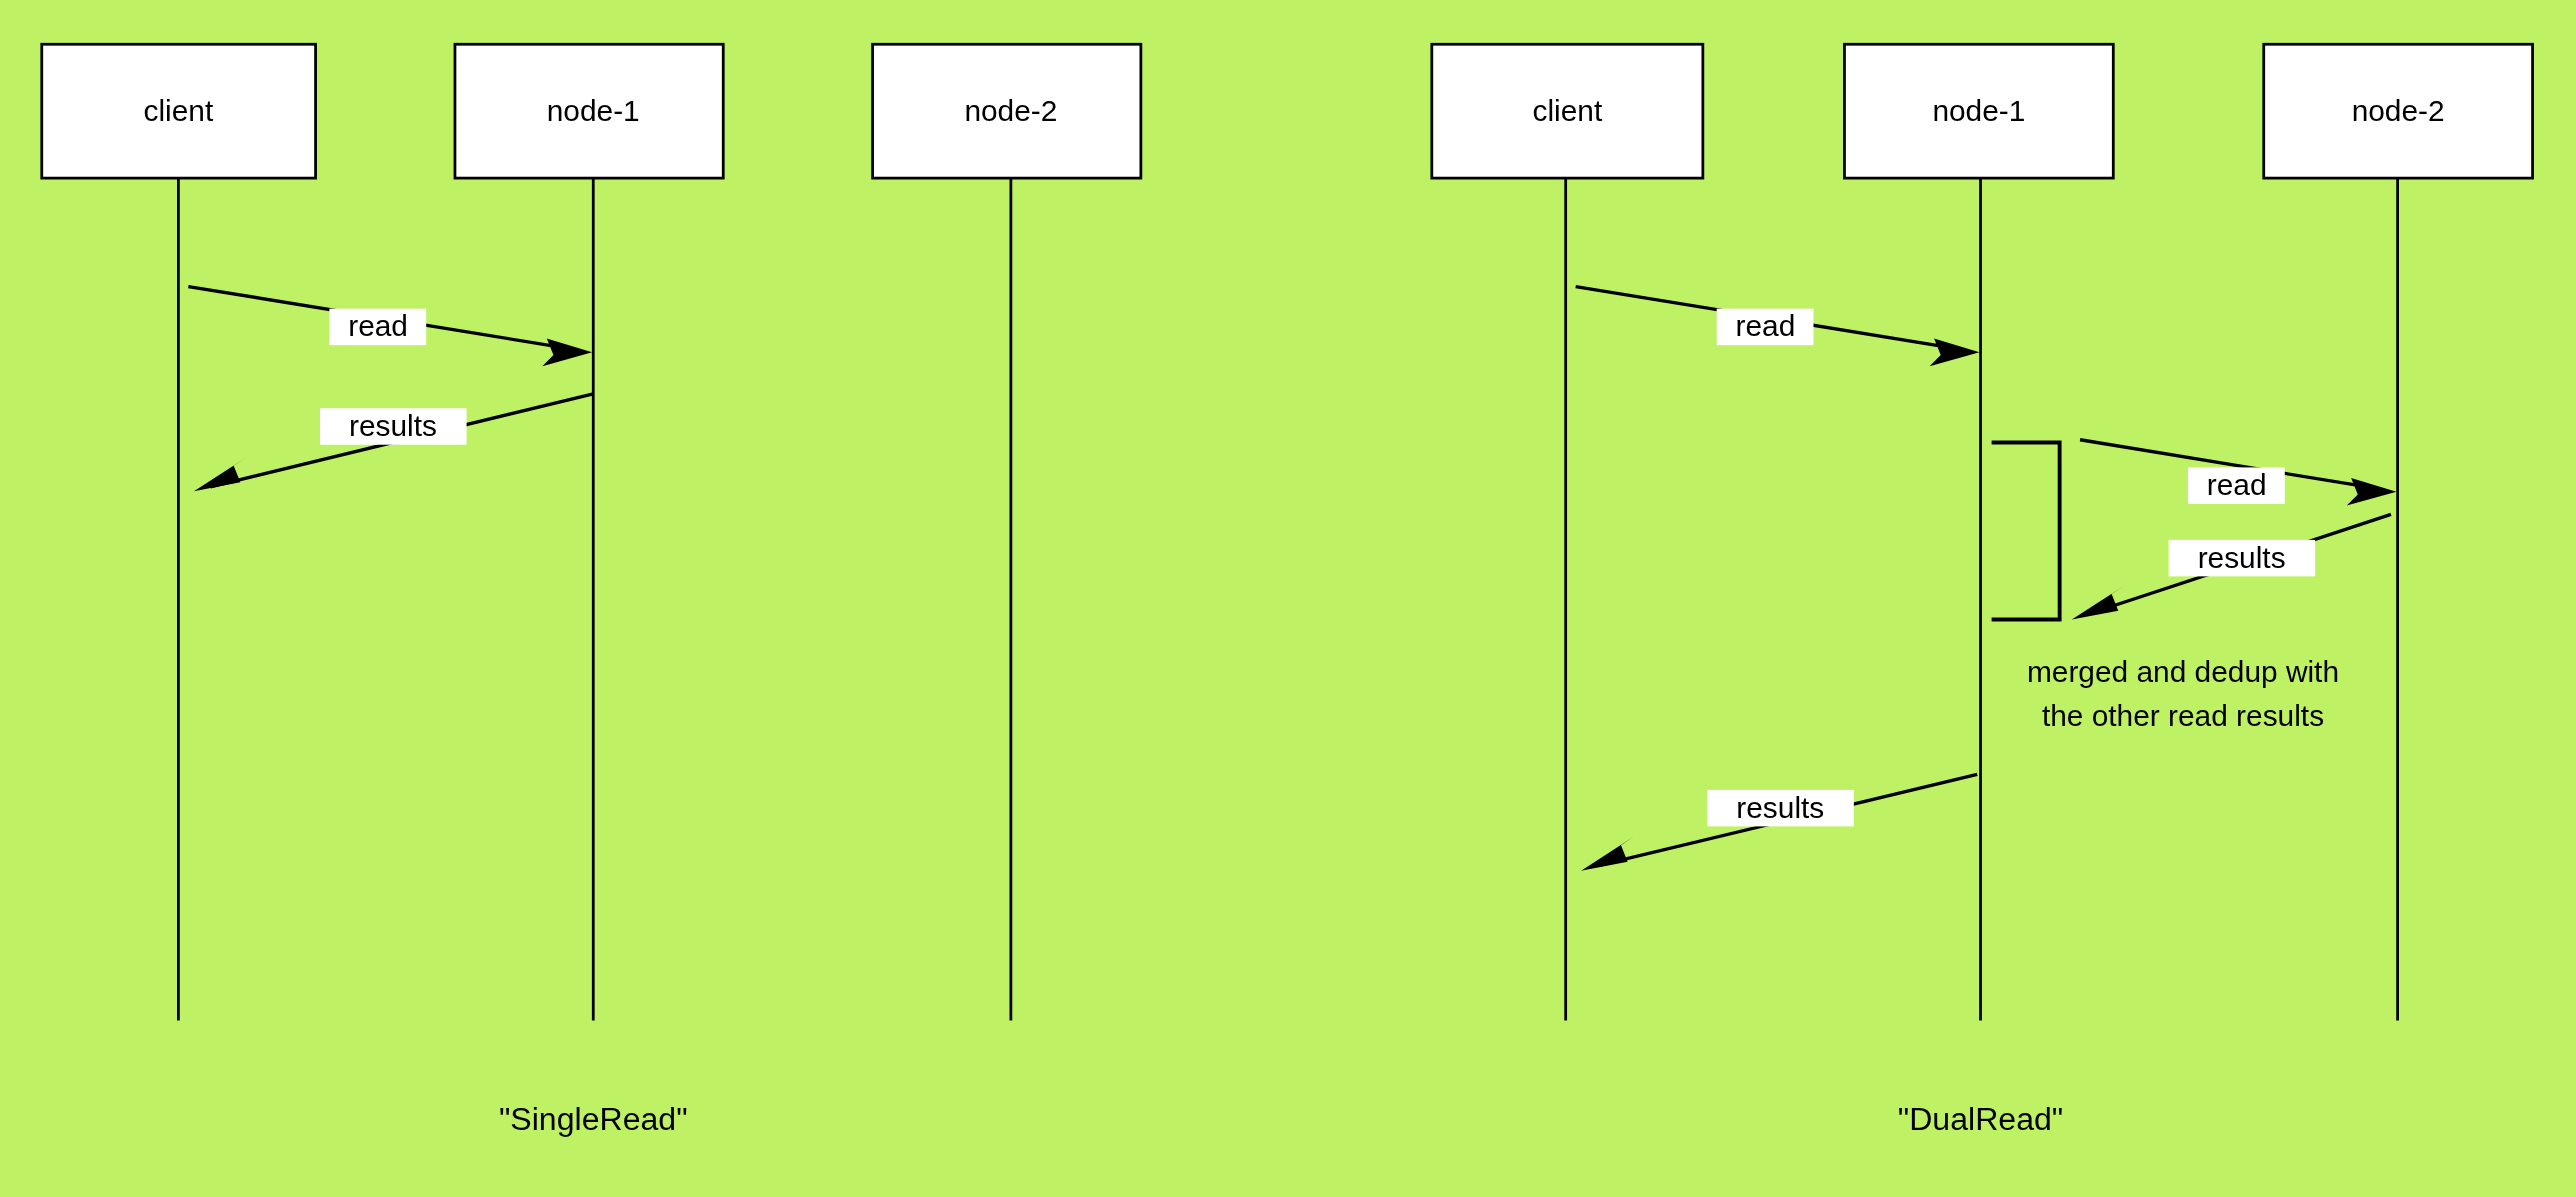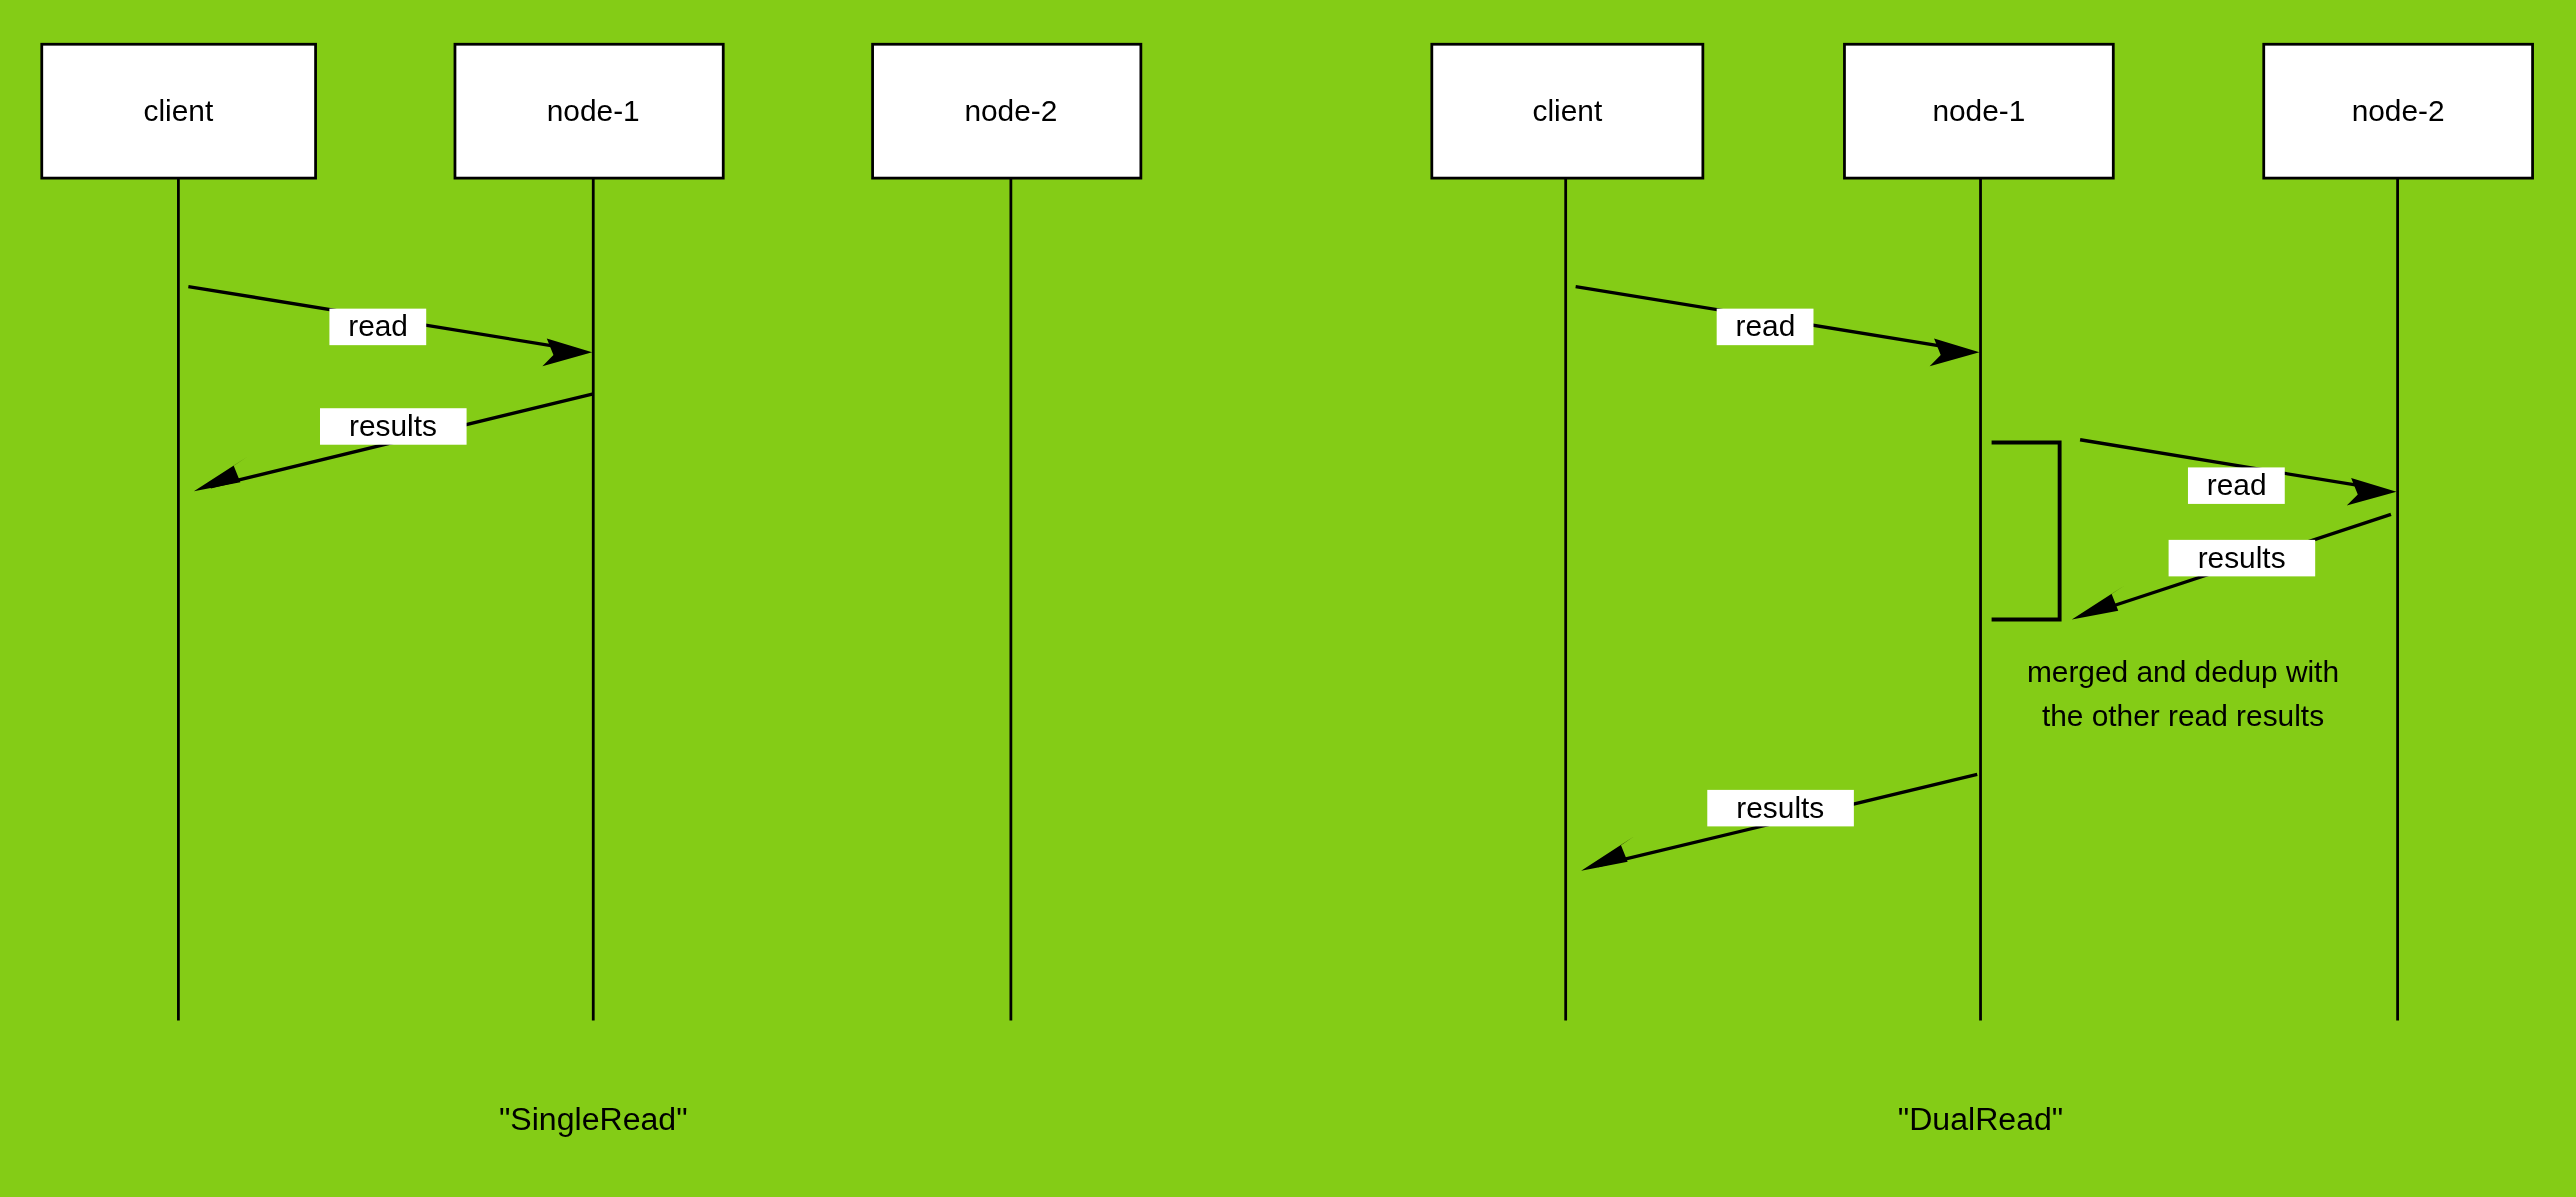--- a/index.html
+++ b/index.html
@@ -11,21 +11,21 @@
   body {
     width: 2576px;
     height: 1197px;
     overflow: hidden;
     font-family: "Liberation Sans", sans-serif;
   }
   #diagram-root {
     position: relative;
     width: 2576px;
     height: 1197px;
-    background: #84cc16;
+    background: #bef264;
   }
   svg#seq-svg {
     display: block;
     width: 2576px;
     height: 1197px;
   }
   .lifeline-box-rect {
     fill: #ffffff;
     stroke: #000000;
     stroke-width: 5;

